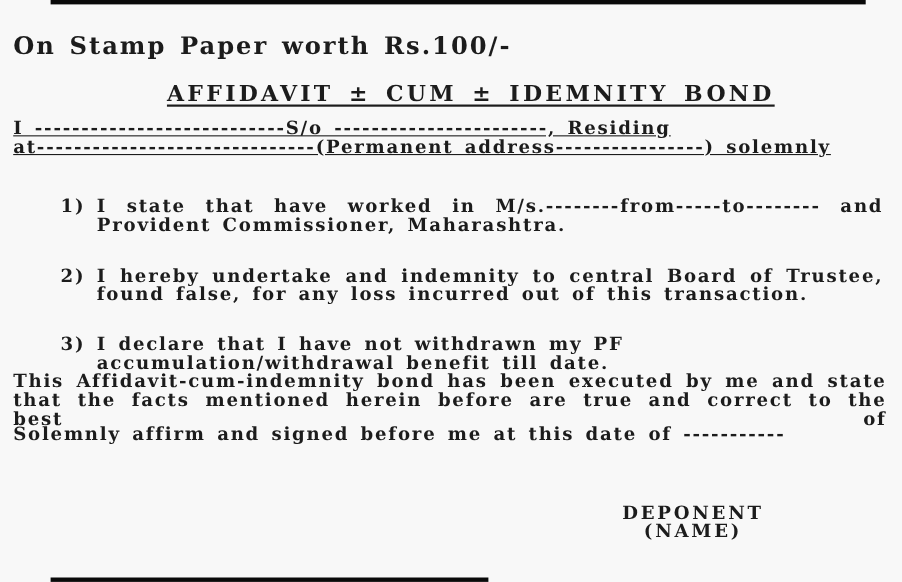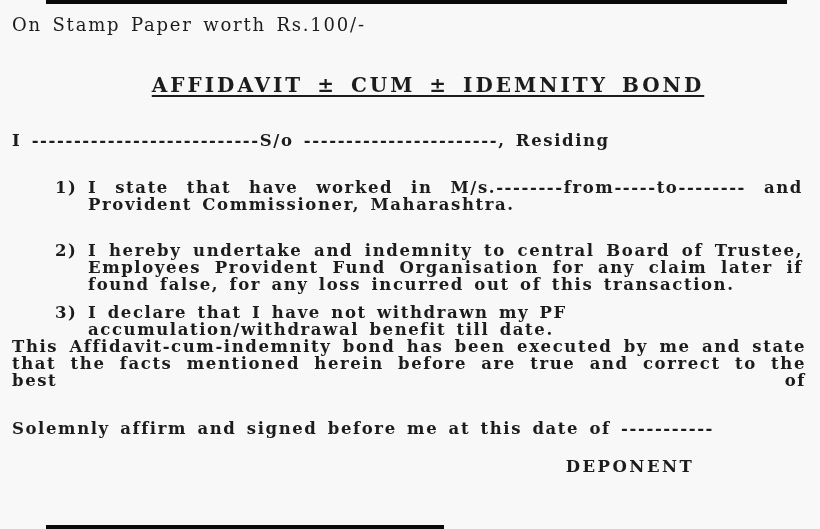--- a/index.html
+++ b/index.html
@@ -22,43 +22,43 @@
     white-space: nowrap;
   }
   .wrapblock .line { white-space: normal; }
   
   .stretch {
     text-align: justify;
     text-align-last: justify;
     white-space: normal;
   }
   .stamp-note {
-    top: 16px; left: 12px;
-    font-size: 18px; font-weight: 400;
+    top: 34px; left: 12px;
+    font-size: 22px; font-weight: 700;
     letter-spacing: 1.8px; word-spacing: 3px;
   }
   .doc-title {
     top: 73px; left: 0; right: 0;
     padding-left: 36px;
     text-align: center;
     font-size: 20px; font-weight: 700;
     letter-spacing: 3px; word-spacing: 4px;
     text-decoration: underline;
     text-decoration-thickness: 2px;
     text-underline-offset: 3px;
   }
-  .intro { top: 132px; left: 12px; width: 794px; }
+  .intro { top: 108px; left: 12px; width: 794px; text-decoration: underline; }
   .clause { left: 55px; width: 748px; }
   .clause .num { position: absolute; left: 0; top: 0; }
   .clause .body { margin-left: 33px; width: 715px; }
   .clause1 { top: 179px; }
   .clause2 { top: 242px; }
   .clause3 { top: 304px; }
   .execution { top: 338px; left: 12px; width: 794px; }
-  .attestation { top: 420px; left: 12px; }
+  .attestation { top: 386px; left: 12px; }
   .signature {
     top: 459px; left: 540px; width: 180px;
     text-align: center;
   }
   .signature .line { line-height: 16px; letter-spacing: 2.5px; white-space: nowrap; }
   .scan-bar { background: #0a0a0a; }
   .scan-bar.top { left: 46px; top: 0; width: 741px; height: 4px; }
   .scan-bar.bottom { left: 46px; top: 525px; width: 398px; height: 4px; }
 </style>
 </head>
@@ -67,35 +67,35 @@
 <div>
 
   <div class="abs scan-bar top"></div>
 
   <div class="abs line stamp-note">On Stamp Paper worth Rs.100/-</div>
 
   <div class="abs doc-title">AFFIDAVIT ± CUM ± IDEMNITY BOND</div>
 
   <div class="abs intro wrapblock">
     <div class="line">I ---------------------------S/o -----------------------, Residing</div>
+    <div class="line">at------------------------------(Permanent address----------------) solemnly</div>
   </div>
 
   <div class="abs clause clause1">
     <span class="num line">1)</span>
     <div class="body">
       <div class="line stretch">I state that have worked in M/s.--------from-----to-------- and</div>
       <div class="line">Provident Commissioner, Maharashtra.</div>
     </div>
   </div>
 
   <div class="abs clause clause2">
     <span class="num line">2)</span>
     <div class="body">
       <div class="line stretch">I hereby undertake and indemnity to central Board of Trustee,</div>
-      <div class="line stretch">Employees Provident Fund Organisation for any claim later if</div>
       <div class="line">found false, for any loss incurred out of this transaction.</div>
     </div>
   </div>
 
   <div class="abs clause clause3">
     <span class="num line">3)</span>
     <div class="body">
       <div class="line">I declare that I have not withdrawn my PF</div>
       <div class="line">accumulation/withdrawal benefit till date.</div>
     </div>
@@ -103,17 +103,18 @@
 
   <div class="abs execution wrapblock">
     <div class="line stretch">This Affidavit-cum-indemnity bond has been executed by me and state</div>
     <div class="line stretch">that the facts mentioned herein before are true and correct to the best of</div>
   </div>
 
   <div class="abs line attestation">Solemnly affirm and signed before me at this date of -----------</div>
 
   <div class="abs signature">
     <div class="line">DEPONENT</div>
+    <div class="line">(NAME)</div>
   </div>
 
   <div class="abs scan-bar bottom"></div>
 
 </div>
 
 </body></html>

